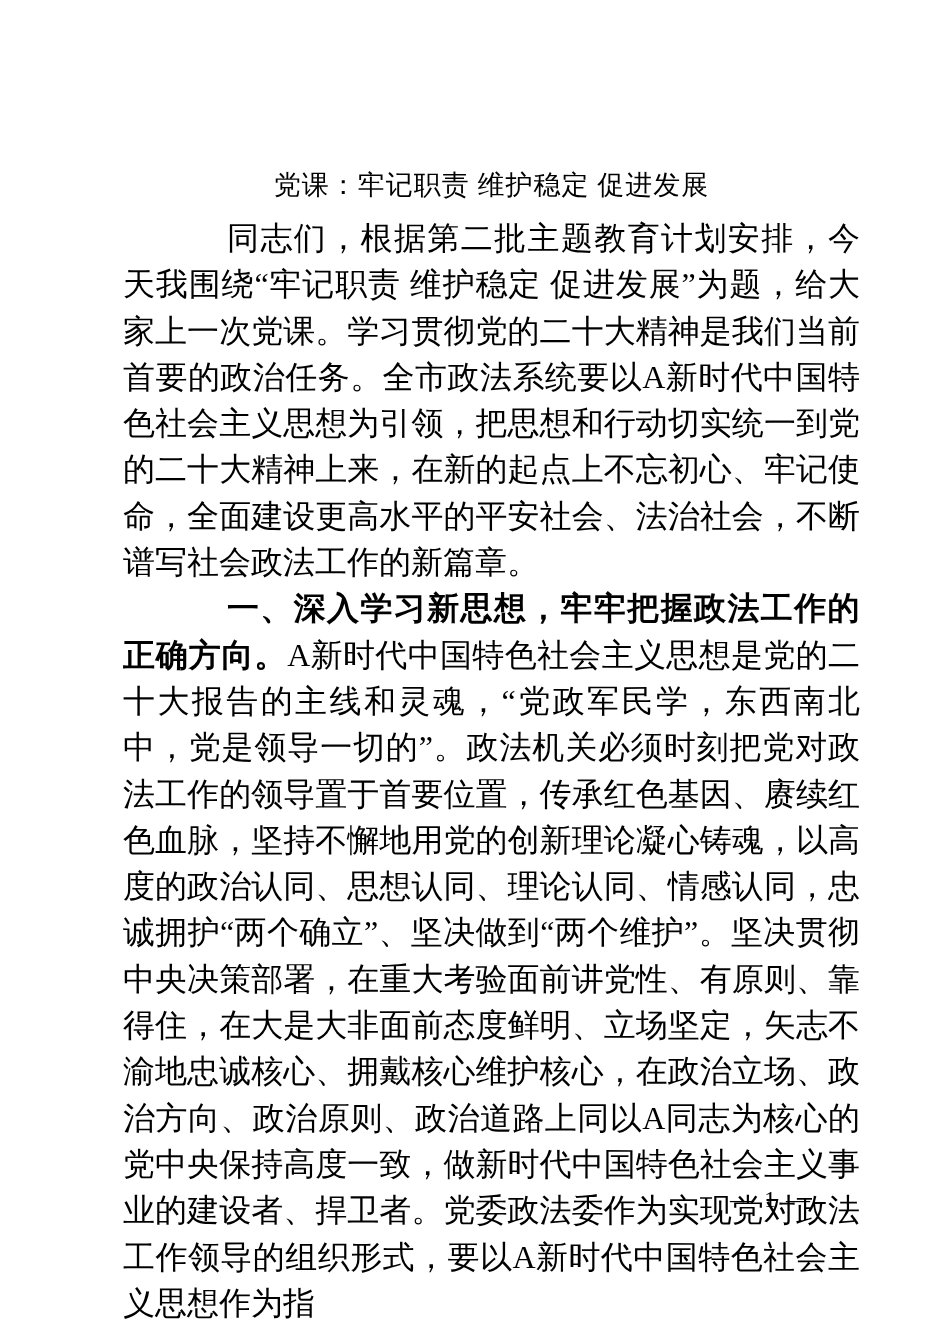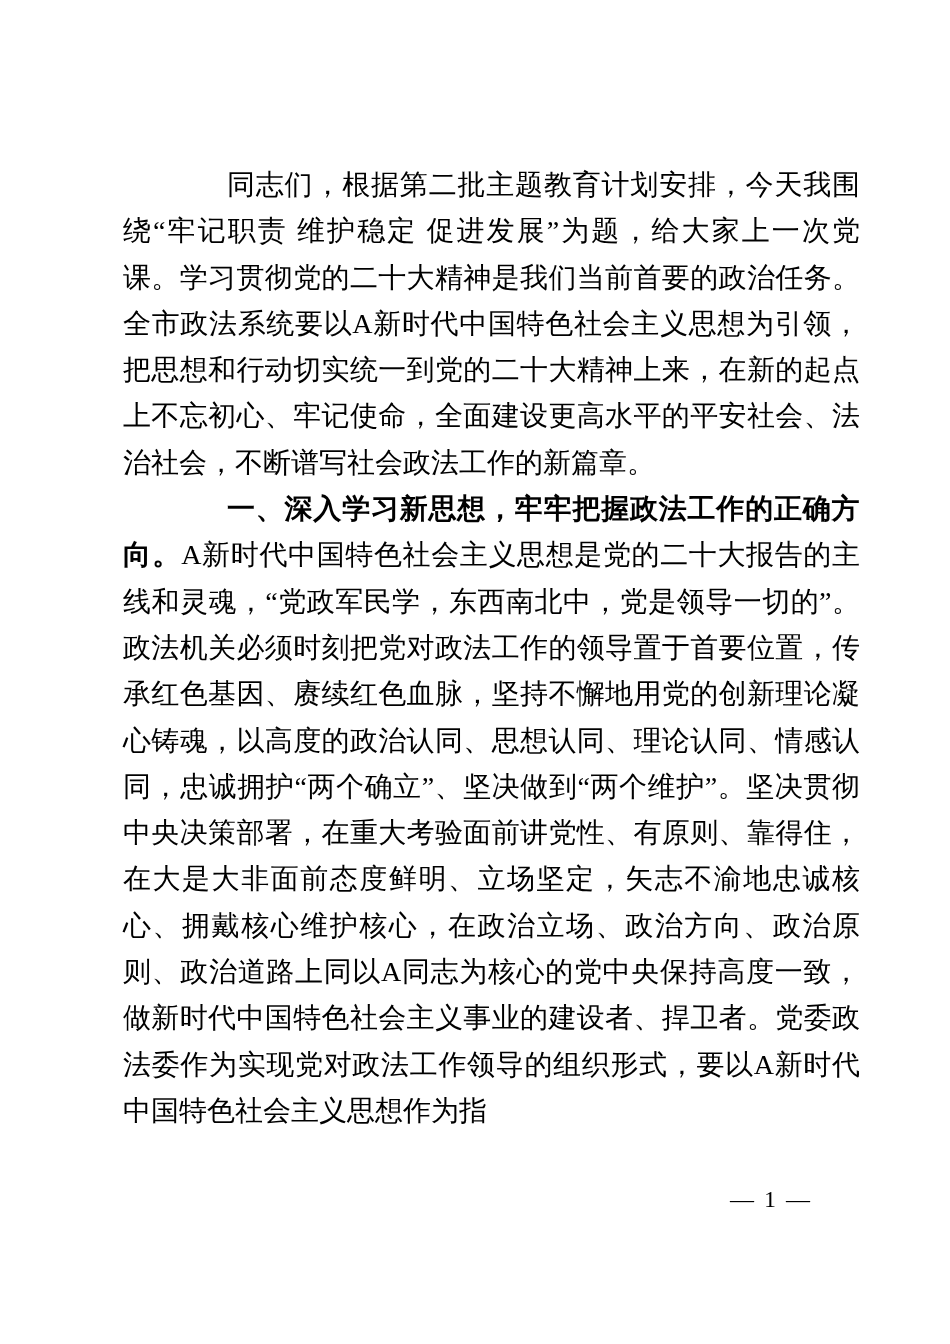--- a/index.html
+++ b/index.html
@@ -31,21 +31,21 @@
   }
   .doc-title {
     font-size: 27px;
     line-height: 46px;
     text-align: center;
     font-weight: 400;
     margin: 0 0 7px 0;
     letter-spacing: 1px;
   }
   .para {
-    font-size: 28px;
+    font-size: 32px;
     line-height: 46.3px;
     text-align: justify;
     text-justify: inter-ideograph;
     word-break: break-all;
     margin: 0;
     font-weight: 400;
   }
   .para.indented {
     text-indent: 104px;
   }
@@ -64,20 +64,21 @@
     letter-spacing: 2px;
     white-space: nowrap;
   }
 </style>
 </head>
 <body>
 
 <div class="page">
   <div class="content">
 
+    <h1 class="doc-title">党课：牢记职责 维护稳定 促进发展</h1>
 
     <p class="para indented">同志们，根据第二批主题教育计划安排，今天我围绕“牢记职责 维护稳定 促进发展”为题，给大家上一次党课。学习贯彻党的二十大精神是我们当前首要的政治任务。全市政法系统要以A新时代中国特色社会主义思想为引领，把思想和行动切实统一到党的二十大精神上来，在新的起点上不忘初心、牢记使命，全面建设更高水平的平安社会、法治社会，不断谱写社会政法工作的新篇章。</p>
 
     <p class="para indented"><b class="section-heading">一、深入学习新思想，牢牢把握政法工作的正确方向。</b><span>A新时代中国特色社会主义思想是党的二十大报告的主线和灵魂，“党政军民学，东西南北中，党是领导一切的”。政法机关必须时刻把党对政法工作的领导置于首要位置，传承红色基因、赓续红色血脉，坚持不懈地用党的创新理论凝心铸魂，以高度的政治认同、思想认同、理论认同、情感认同，忠诚拥护“两个确立”、坚决做到“两个维护”。坚决贯彻中央决策部署，在重大考验面前讲党性、有原则、靠得住，在大是大非面前态度鲜明、立场坚定，矢志不渝地忠诚核心、拥戴核心维护核心，在政治立场、政治方向、政治原则、政治道路上同以A同志为核心的党中央保持高度一致，做新时代中国特色社会主义事业的建设者、捍卫者。党委政法委作为实现党对政法工作领导的组织形式，要以A新时代中国特色社会主义思想作为指</span></p>
 
   </div>
 
   <div class="page-number">— 1 —</div>
 </div>
 

